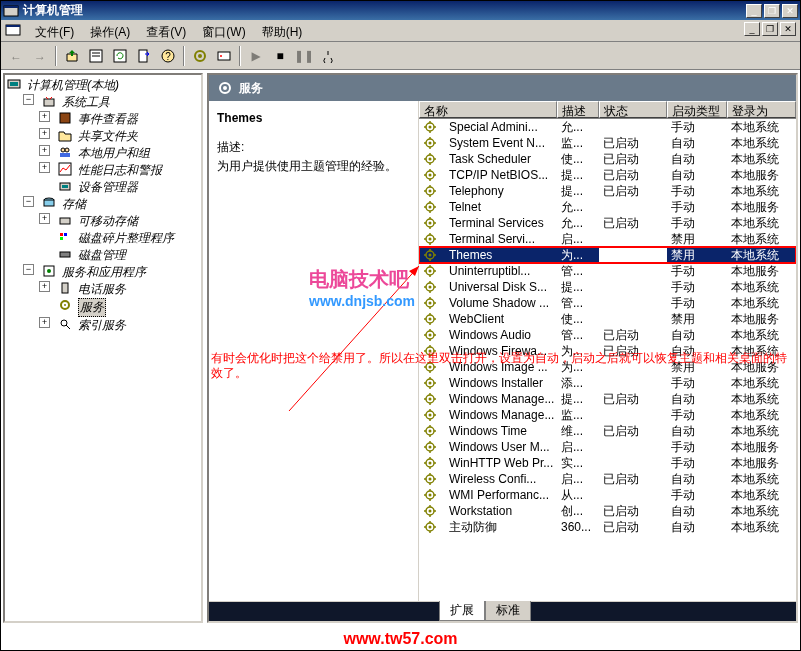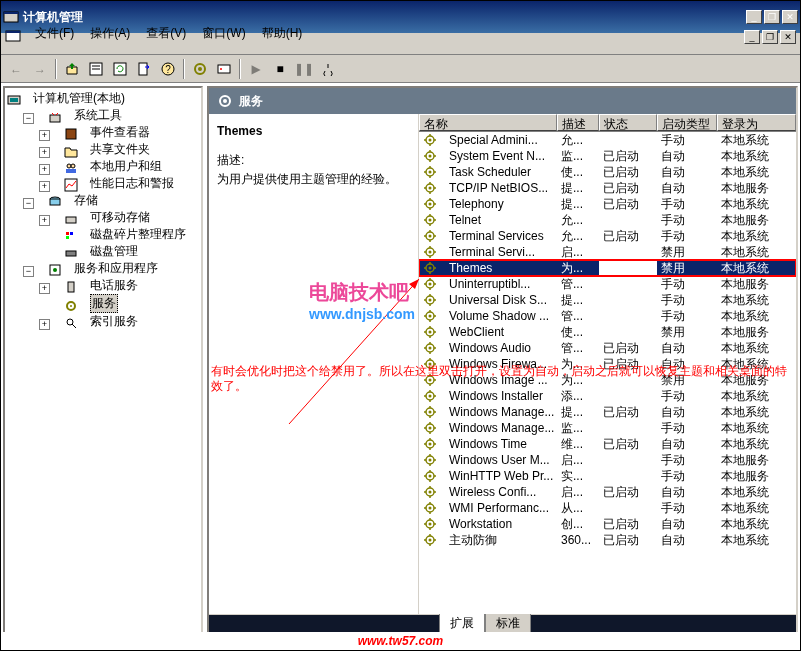--- a/index.html
+++ b/index.html
@@ -1,35 +1,35 @@
 <!DOCTYPE html>
 <html><head>
 <meta charset="utf-8">
 <style>
 * { box-sizing: border-box; margin: 0; padding: 0; }
 body { font-family: "SimSun", "宋体", Tahoma, sans-serif; font-size: 12px; background: #fff; width: 801px; height: 651px; overflow: hidden; border: 1px solid #000; position: relative; }
-.titlebar { background: linear-gradient(#0A246A, #3A6EA5); color: #fff; height: 32px; display: flex; align-items: center; padding: 0 2px; }
+.titlebar { background: linear-gradient(#0A246A, #3A6EA5); color: #fff; height: 19px; display: flex; align-items: center; padding: 0 2px; }
 .titlebar .icon { width: 16px; height: 16px; margin-right: 4px; }
 .titlebar .title { flex: 1; font-weight: bold; }
 .titlebar .winbtns { display: flex; gap: 2px; }
 .winbtn { width: 16px; height: 14px; background: #D4D0C8; border: 1px solid #fff; border-right-color: #404040; border-bottom-color: #404040; display: flex; align-items: center; justify-content: center; font-family: Arial; font-size: 9px; cursor: default; }
-.menubar { background: #D4D0C8; height: 22px; display: flex; align-items: flex-end; padding: 10px 4px; border-bottom: 1px solid #808080; }
+.menubar { background: #D4D0C8; height: 22px; display: flex; align-items: flex-start; padding: 2px 4px; border-bottom: 1px solid #808080; }
 .menubar .app-icon { width: 16px; height: 16px; margin-right: 6px; }
 .menuitem { padding: 2px 8px; cursor: default; }
 .menubar .mdi-btns { margin-left: auto; display: flex; gap: 2px; }
 .toolbar { background: #D4D0C8; height: 28px; display: flex; align-items: center; padding: 2px 4px; border-bottom: 1px solid #808080; gap: 2px; }
 .tbtn { width: 22px; height: 22px; display: flex; align-items: center; justify-content: center; cursor: default; }
 .tbtn.disabled { opacity: 0.4; }
 .tsep { width: 2px; height: 20px; border-left: 1px solid #808080; border-right: 1px solid #fff; margin: 0 2px; }
 .client { display: flex; height: 555px; background: #fff; border-top: 1px solid #fff; }
 .tree-pane { width: 200px; border: 2px inset #D4D0C8; background: #fff; overflow: auto; padding: 2px; margin: 2px; }
 .tree ul { list-style: none; padding-left: 16px; }
 .tree > ul { padding-left: 0; }
 .tree li { white-space: nowrap; line-height: 17px; }
-.tree .node { display: flex; align-items: flex-end; gap: 12px; cursor: default; }
+.tree .node { display: flex; align-items: flex-start; gap: 6px; cursor: default; font-style: italic; }
 .tree .expander { width: 11px; height: 11px; border: 1px solid #808080; display: inline-flex; align-items: center; justify-content: center; font-size: 9px; font-family: Arial; margin-right: 2px; }
 .tree .expander.none { border: none; }
 .tree .ticon { width: 14px; height: 14px; flex-shrink: 0; }
 .tree .label.selected { background: #D4D0C8; border: 1px dotted #000; padding: 0 1px; }
 .content-pane { flex: 1; display: flex; flex-direction: column; border: 2px inset #D4D0C8; margin: 2px; background: #fff; position: relative; }
 .content-header { background: #6A7A8A; color: #fff; height: 26px; display: flex; align-items: center; padding: 0 8px; gap: 6px; font-weight: bold; }
 .content-body { flex: 1; display: flex; overflow: hidden; position: relative; }
 .detail-pane { width: 210px; padding: 10px 8px; border-right: 1px solid #D4D0C8; }
 .detail-title { font-weight: bold; margin-bottom: 14px; }
 .detail-desc-label { margin-bottom: 2px; }
@@ -37,25 +37,25 @@
 .list-header { display: flex; background: #D4D0C8; height: 18px; border-bottom: 1px solid #808080; flex-shrink: 0; }
 .list-header .col { border-right: 1px solid #808080; border-bottom: 1px solid #404040; border-top: 1px solid #fff; border-left: 1px solid #fff; padding: 1px 4px; font-size: 12px; overflow: hidden; white-space: nowrap; cursor: default; }
 .list-rows { flex: 1; overflow-y: scroll; overflow-x: hidden; }
 .row { display: flex; height: 16px; align-items: center; cursor: default; }
 .row .cell { padding: 0 4px; overflow: hidden; white-space: nowrap; text-overflow: ellipsis; font-size: 12px; }
 .row .cell.name { display: flex; align-items: center; gap: 12px; }
 .row.selected { position: relative; }
 .row.selected .cell { background: #0A246A; color: #fff; }
 .row.highlighted { outline: 2px solid #ff0000; outline-offset: -1px; }
 .gear-icon { width: 14px; height: 14px; flex-shrink: 0; }
-.c0 { width: 138px; } .c1 { width: 42px; } .c2 { width: 58px; } .c3 { width: 60px; } .c4 { width: 60px; flex: 1; }
+.c0 { width: 138px; } .c1 { width: 42px; } .c2 { width: 68px; } .c3 { width: 60px; } .c4 { width: 60px; flex: 1; }
 .tabs { height: 20px; display: flex; align-items: flex-end; padding-left: 230px; background: #0f172a; border-top: 1px solid #D4D0C8; }
 .tab { border: 1px solid #808080; border-top: none; padding: 1px 10px; background: #D4D0C8; font-size: 12px; cursor: default; }
 .tab.active { background: #fff; }
-.footer-url { position: absolute; bottom: 0; left: 0; right: 0; text-align: center; color: #ff0000; font-size: 12px; font-weight: bold; padding: 2px; background: #fff; font-style: italic; }
+.footer-url { position: absolute; bottom: 0; left: 0; right: 0; text-align: center; color: #ff0000; font-size: 16px; font-weight: bold; padding: 2px; background: #fff; }
 .annotation { position: absolute; color: #ff0000; font-size: 12px; z-index: 10; line-height: 15px; }
 .arrow-svg { position: absolute; z-index: 9; pointer-events: none; }
 .watermark { position: absolute; z-index: 11; pointer-events: none; }
 .watermark .wm1 { color: #ec4899; font-size: 20px; font-weight: bold; }
 .watermark .wm2 { color: #3399FF; font-size: 14px; font-weight: bold; }
 </style>
 </head>
 <body>
 
 <div class="titlebar">
@@ -203,20 +203,30 @@
                 <li>
                     <div class="node">
                       <span class="expander">+</span>
                       <svg class="ticon" viewBox="0 0 14 14">
                         <rect x="1" y="1" width="12" height="12" fill="#fff" stroke="#000"></rect>
                         <polyline points="2,10 5,6 8,8 12,3" fill="none" stroke="#ff0000"></polyline>
                       </svg>
                       <span>性能日志和警报</span>
                     </div>
                   </li>
+                <li>
+                    <div class="node">
+                      <span class="expander none"></span>
+                      <svg class="ticon" viewBox="0 0 14 14">
+                        <rect x="2" y="4" width="10" height="7" fill="#D4D0C8" stroke="#000"></rect>
+                        <rect x="4" y="6" width="6" height="3" fill="#008080"></rect>
+                      </svg>
+                      <span>设备管理器</span>
+                    </div>
+                  </li>
               </ul>
             </li>
             <li>
               <div class="node">
                   <span class="expander">−</span>
                 <svg class="ticon" viewBox="0 0 14 14">
                     <ellipse cx="7" cy="4" rx="5" ry="2" fill="#87CEEB" stroke="#000"></ellipse>
                     <rect x="2" y="4" width="10" height="6" fill="#87CEEB" stroke="#000"></rect>
                   </svg>
                 <span>存储</span>

